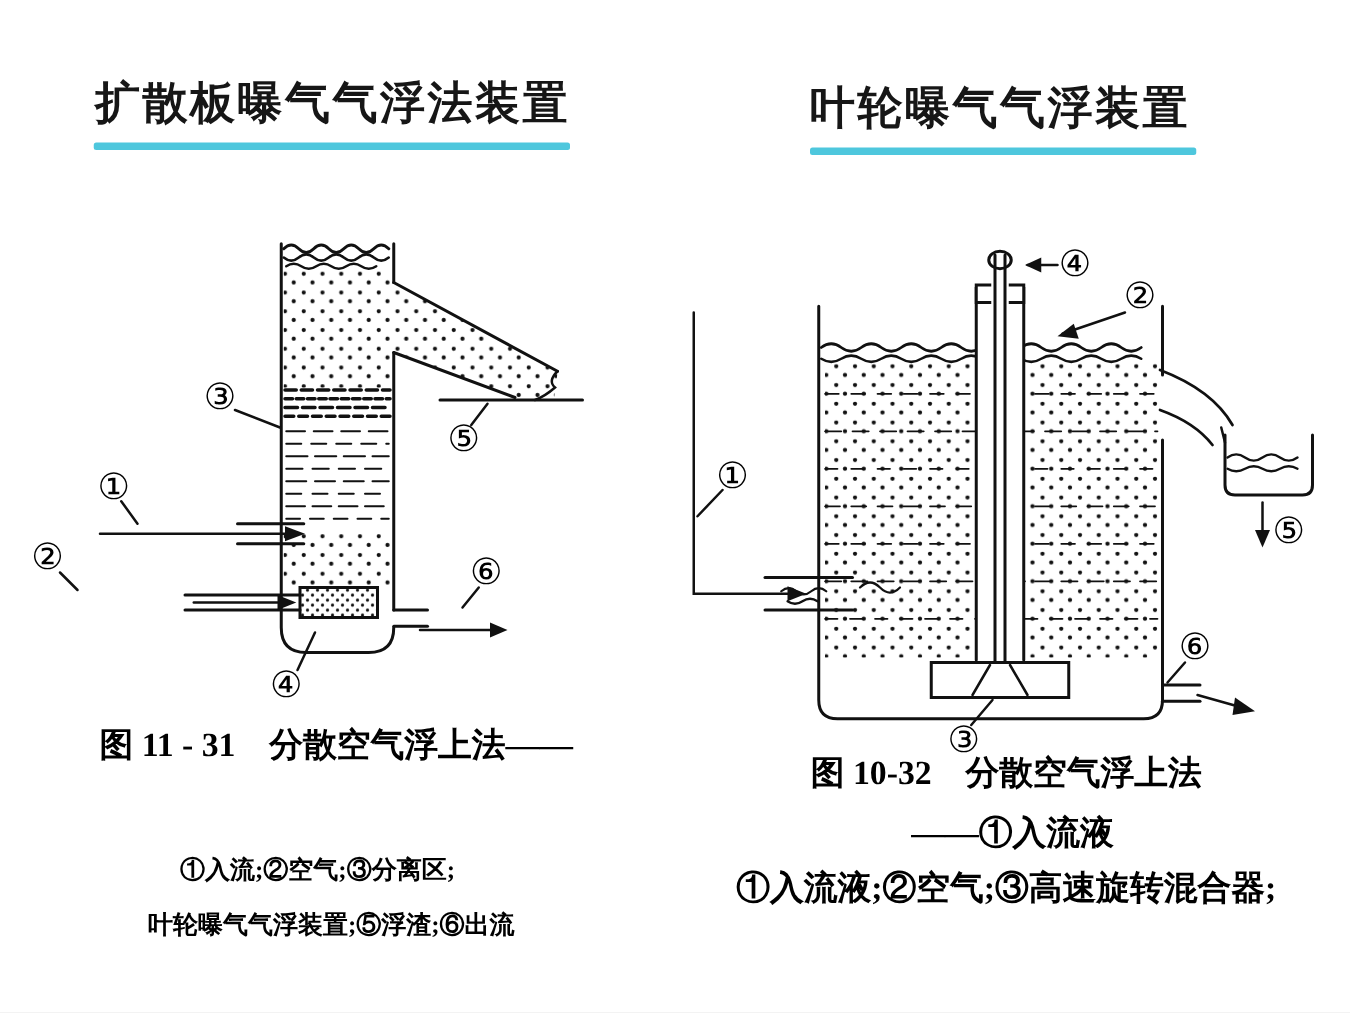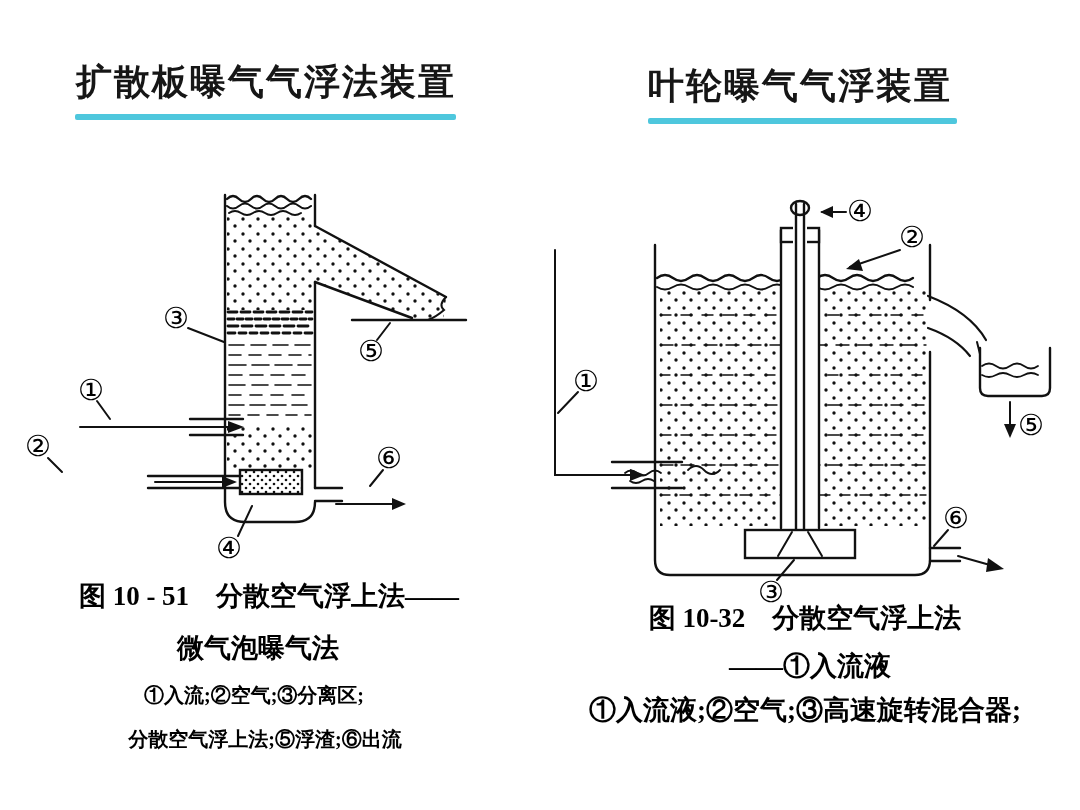--- a/index.html
+++ b/index.html
@@ -250,22 +250,21 @@
   <span class="num" style="left:371px;top:351px">⑤</span>
   <span class="num" style="left:389px;top:458px">⑥</span>
 
   <span class="num" style="left:860px;top:211px">④</span>
   <span class="num" style="left:912px;top:237px">②</span>
   <span class="num" style="left:586px;top:381px">①</span>
   <span class="num" style="left:1031px;top:425px">⑤</span>
   <span class="num" style="left:956px;top:518px">⑥</span>
   <span class="num" style="left:771px;top:592px">③</span>
 
-  <div class="caption cap-l1">图 10 - 51　分散空气浮上法——</div>
-  <div class="caption cap-l2">微气泡曝气法</div>
+  <div class="caption cap-l1">图 11 - 31　分散空气浮上法——</div>
   <div class="legend  leg-l1">①入流;②空气;③分离区;</div>
-  <div class="legend  leg-l2">分散空气浮上法;⑤浮渣;⑥出流</div>
+  <div class="legend  leg-l2">叶轮曝气气浮装置;⑤浮渣;⑥出流</div>
 
   <div class="caption cap-r1">图 10-32　分散空气浮上法</div>
   <div class="caption cap-r2">——①入流液</div>
   <div class="legend  leg-r1">①入流液;②空气;③高速旋转混合器;</div>
 
 </div>
 
 </body></html>

